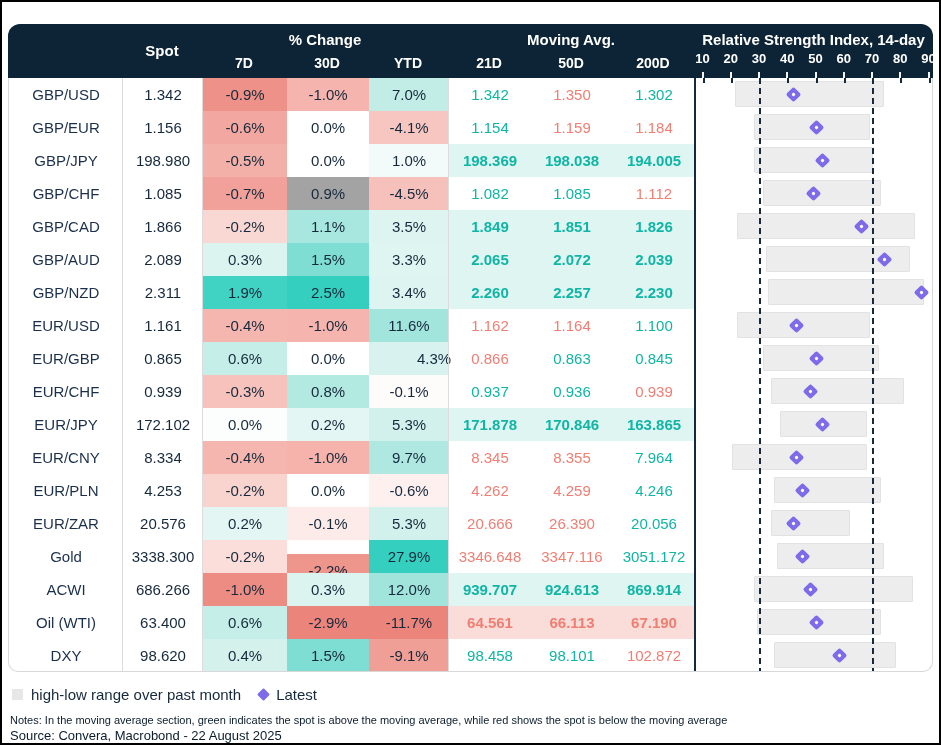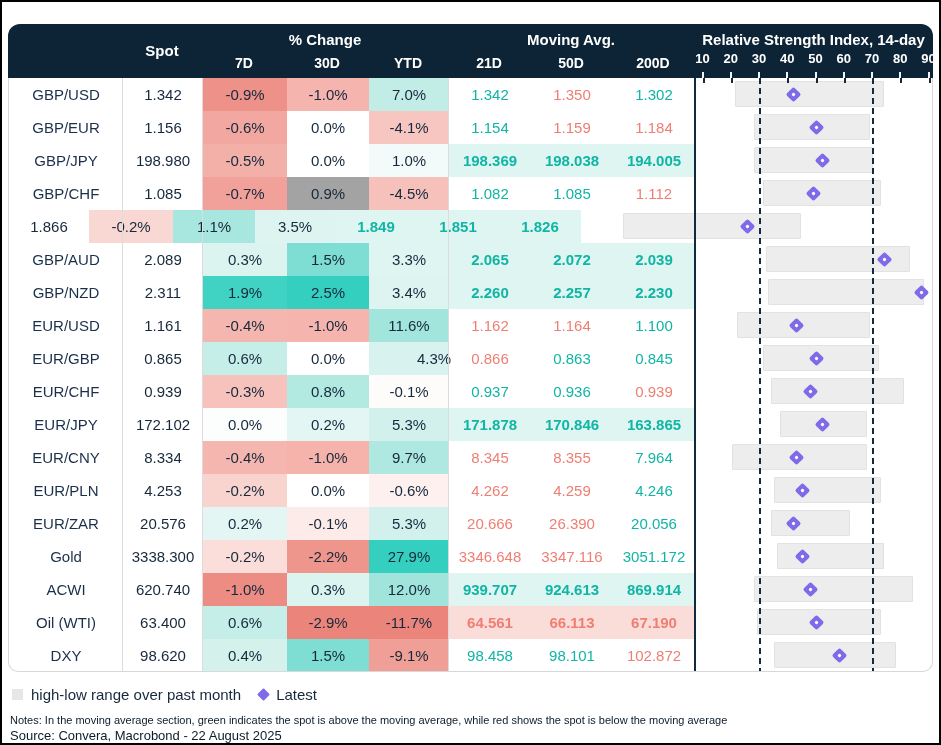--- a/index.html
+++ b/index.html
@@ -175,20 +175,21 @@
     <div class="cell ma m21 up">1.082</div>
     <div class="cell ma m50 up">1.085</div>
     <div class="cell ma m200 down">1.112</div>
     <div class="cell rsiCell">
       <div class="rsi-bar" style="left: 67.825px; width: 118.65px;"></div>
       <div class="diamond" style="left: 113.175px;"></div>
     </div>
   </div>
 
   <div class="row">
+    <div class="cell pair">GBP/CAD</div>
     <div class="cell spot">1.866</div>
     <div class="cell chg c7" style="background: rgb(249, 215, 211);">-0.2%</div>
     <div class="cell chg c30" style="background: rgb(168, 231, 223);">1.1%</div>
     <div class="cell chg cytd" style="background: rgb(221, 244, 241);">3.5%</div>
     <div class="cell ma m21 up band-teal">1.849</div>
     <div class="cell ma m50 up band-teal">1.851</div>
     <div class="cell ma m200 up band-teal">1.826</div>
     <div class="cell rsiCell">
       <div class="rsi-bar" style="left: 42.4px; width: 177.975px;"></div>
       <div class="diamond" style="left: 161.2px;"></div>
@@ -327,34 +328,34 @@
     <div class="cell rsiCell">
       <div class="rsi-bar" style="left: 76.3px; width: 79.1px;"></div>
       <div class="diamond" style="left: 93.4px;"></div>
     </div>
   </div>
 
   <div class="row">
     <div class="cell pair">Gold</div>
     <div class="cell spot">3338.300</div>
     <div class="cell chg c7" style="background: rgb(251, 222, 218);">-0.2%</div>
-    <div class="cell chg c30" style="background: rgb(238, 150, 140);">-2.2%</div>
+    <div class="cell chg c30" style="background: rgb(238, 150, 140); margin-top: 14px;">-2.2%</div>
     <div class="cell chg cytd" style="background: rgb(52, 207, 191);">27.9%</div>
     <div class="cell ma m21 down">3346.648</div>
     <div class="cell ma m50 down">3347.116</div>
     <div class="cell ma m200 up">3051.172</div>
     <div class="cell rsiCell">
       <div class="rsi-bar" style="left: 81.95px; width: 107.35px;"></div>
       <div class="diamond" style="left: 101.875px;"></div>
     </div>
   </div>
 
   <div class="row">
     <div class="cell pair">ACWI</div>
-    <div class="cell spot">620.740</div>
+    <div class="cell spot">686.266</div>
     <div class="cell chg c7" style="background: rgb(236, 140, 130);">-1.0%</div>
     <div class="cell chg c30" style="background: rgb(220, 244, 240);">0.3%</div>
     <div class="cell chg cytd" style="background: rgb(160, 228, 220);">12.0%</div>
     <div class="cell ma m21 up band-teal">939.707</div>
     <div class="cell ma m50 up band-teal">924.613</div>
     <div class="cell ma m200 up band-teal">869.914</div>
     <div class="cell rsiCell">
       <div class="rsi-bar" style="left: 59.35px; width: 158.2px;"></div>
       <div class="diamond" style="left: 110.35px;"></div>
     </div>

